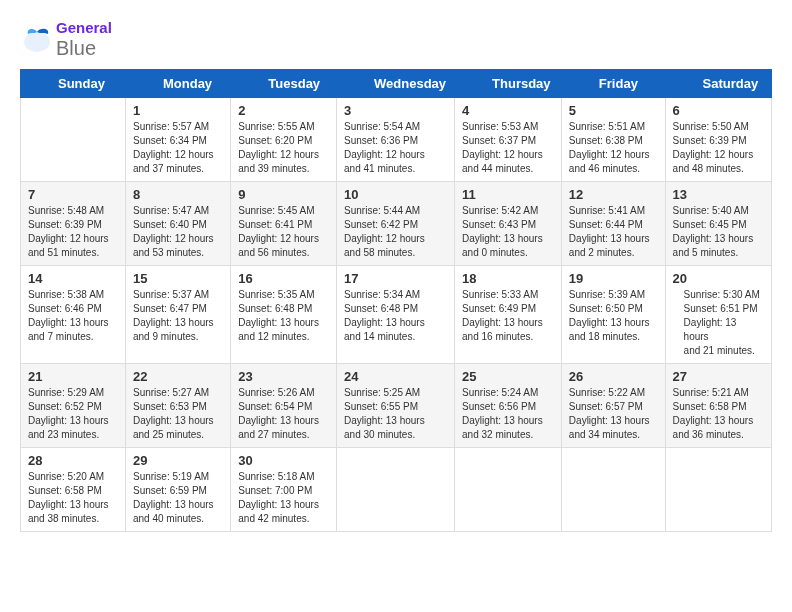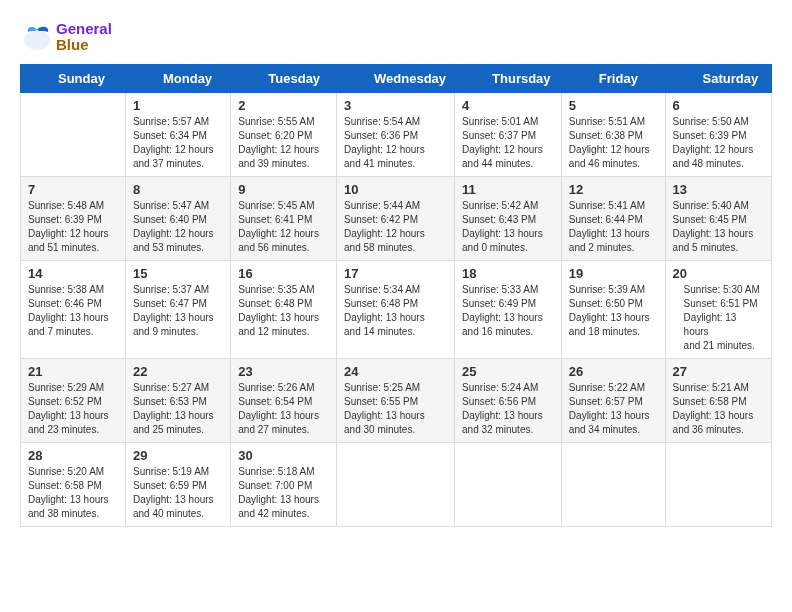--- a/index.html
+++ b/index.html
@@ -85,21 +85,21 @@
   <div class="logo">
   <div style="display:flex;flex-direction:column;align-items:flex-start;">
     <div style="display:flex;align-items:center;">
       <svg width="34" height="34" viewBox="0 0 34 34">
         <ellipse cx="17" cy="20" rx="13" ry="10" fill="#e8f0fe"></ellipse>
         <path d="M17 10 C20 5, 30 6, 28 12 C24 10, 20 12, 17 10Z" fill="#1565c0"></path>
         <path d="M17 10 C14 5, 6 7, 8 12 C12 10, 14 12, 17 10Z" fill="#42a5f5"></path>
       </svg>
       <div style="margin-left:2px;">
         <div style="font-size:15px;font-weight:bold;color:#6d28d9;line-height:1.1;">General</div>
-        <div style="font-size:15px;font-weight:bold;color:#a16207;line-height:1.1;">Blue</div>
+        <div style="font-size:20px;font-weight:normal;color:#737373;line-height:1.1;">Blue</div>
       </div>
     </div>
   </div>
 </div>
   <div class="title-block">
     <div class="main-title"></div>
     <div class="sub-title"></div>
   </div>
 </div>
 
@@ -134,21 +134,21 @@
         </td>
         <td>
           <div class="day-number">3</div>
           <div class="day-info" style="white-space: pre-line;">Sunrise: 5:54 AM
 Sunset: 6:36 PM
 Daylight: 12 hours
 and 41 minutes.</div>
         </td>
         <td>
           <div class="day-number">4</div>
-          <div class="day-info" style="white-space: pre-line;">Sunrise: 5:01 AM
+          <div class="day-info" style="white-space: pre-line;">Sunrise: 5:53 AM
 Sunset: 6:37 PM
 Daylight: 12 hours
 and 44 minutes.</div>
         </td>
         <td>
           <div class="day-number">5</div>
           <div class="day-info" style="white-space: pre-line;">Sunrise: 5:51 AM
 Sunset: 6:38 PM
 Daylight: 12 hours
 and 46 minutes.</div>

